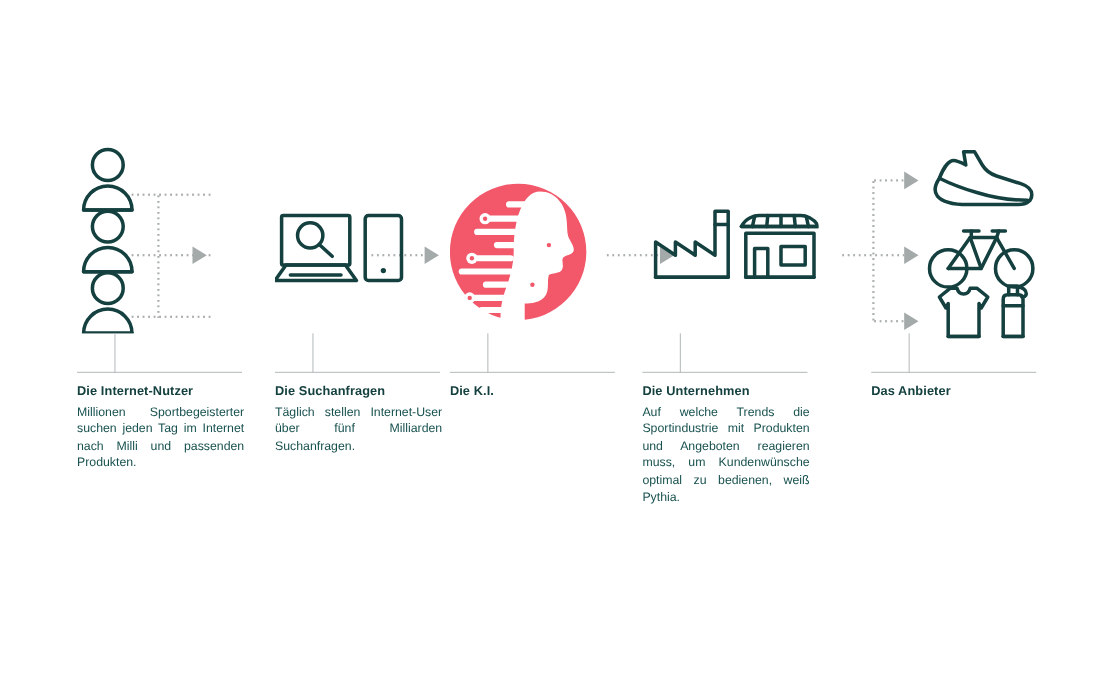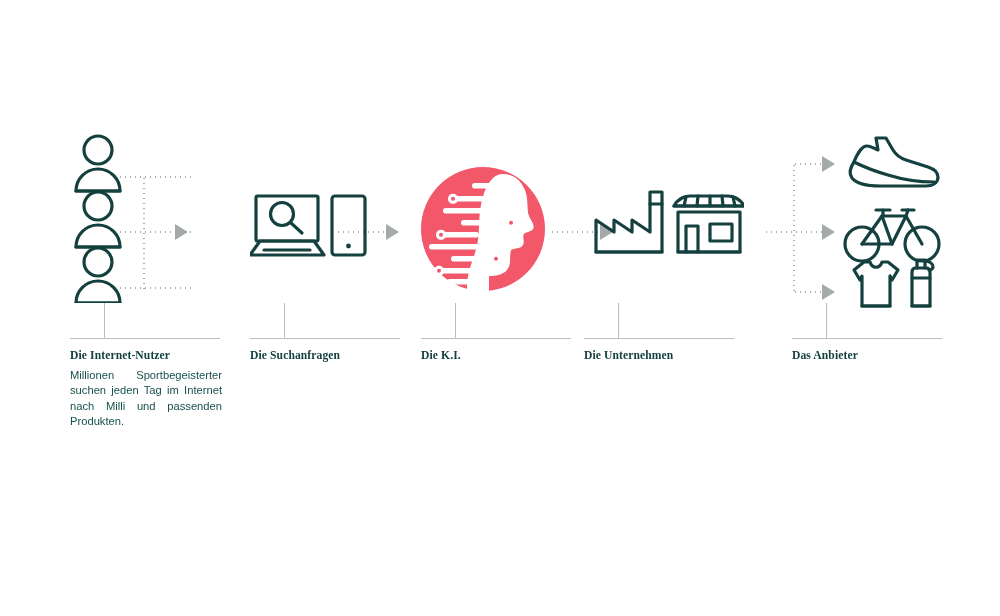--- a/index.html
+++ b/index.html
@@ -9,38 +9,38 @@
     font-family:"Liberation Sans", sans-serif;
     overflow:hidden;
     position:relative;
   }
   #stage{position:absolute;left:0;top:0;width:1000px;height:616px;}
 
   
   .col{position:absolute;top:0;width:150px;height:616px;}
   .col-0{left:70px;}
   .col-1{left:250px;}
-  .col-2{left:421px;}
+  .col-2{left:409px;}
   .col-3{left:584px;}
   .col-4{left:792px;}
 
   
   .icon-area{position:absolute;top:128px;left:0;width:150px;height:175px;}
   .icon-area svg{display:block;}
 
   
   .stem{position:absolute;left:34px;top:303px;width:1px;height:36px;background:#b9bfbf;}
   .col-2 .stem{left:34px;}
   .rule{position:absolute;left:0;top:338px;width:150px;height:1px;background:#b9bfbf;}
 
   
   .col-title{
     position:absolute;left:0;top:349px;width:154px;
     font-size:11.6px;font-weight:bold;color:#14403f;
-    letter-spacing:.1px;line-height:14px;font-family:Liberation Serif, serif;
+    letter-spacing:.1px;line-height:14px;
   }
   .col-body{
     position:absolute;left:0;top:368px;width:152px;
     font-size:11.2px;color:#17514f;line-height:15.4px;
     text-align:justify;
     -webkit-hyphens:none;hyphens:none;
   }
 
   
   .conn{position:absolute;}
@@ -139,20 +139,21 @@
         </g>
         <g transform="translate(-4,62)">
           <rect x="86" y="6" width="33" height="59" rx="3"></rect>
           <circle cx="102.5" cy="56" r="2.4" fill="#14403f" stroke="none"></circle>
         </g>
       </svg>
     </div>
     <div class="stem"></div>
     <div class="rule"></div>
     <div class="col-title">Die Suchanfragen</div>
+    <div class="col-body">Täglich stellen Inter­net-User über fünf Milli­arden Suchanfragen.</div>
   </div>
 
   <div class="col col-2">
     <div class="icon-area">
       <svg width="150" height="175" viewBox="0 0 150 175">
         <g>
 
           <circle cx="62" cy="101" r="62" fill="#f2576a"></circle>
 
           <path d="M82 46
@@ -224,20 +225,21 @@
 
           <path d="M92 60 L92 34 L104 34 L104 60"></path>
 
           <rect x="116" y="32" width="22" height="17"></rect>
         </g>
       </svg>
     </div>
     <div class="stem"></div>
     <div class="rule"></div>
     <div class="col-title">Die Unternehmen</div>
+    <div class="col-body">Auf welche Trends die Sportindustrie mit Pro­dukten und Angeboten reagieren muss, um Kun­denwünsche optimal zu bedienen, weiß Pythia.</div>
   </div>
 
   <div class="col col-4">
     <div class="icon-area" style="top:128px;">
       <svg width="160" height="180" viewBox="0 0 160 180" fill="none" stroke="#14403f" stroke-width="3.2" stroke-linecap="round" stroke-linejoin="round">
 
         <g transform="translate(56,6)">
           <path d="M6 28
                    C 2 34 1 40 4 44
                    C 8 49 18 52 32 52

